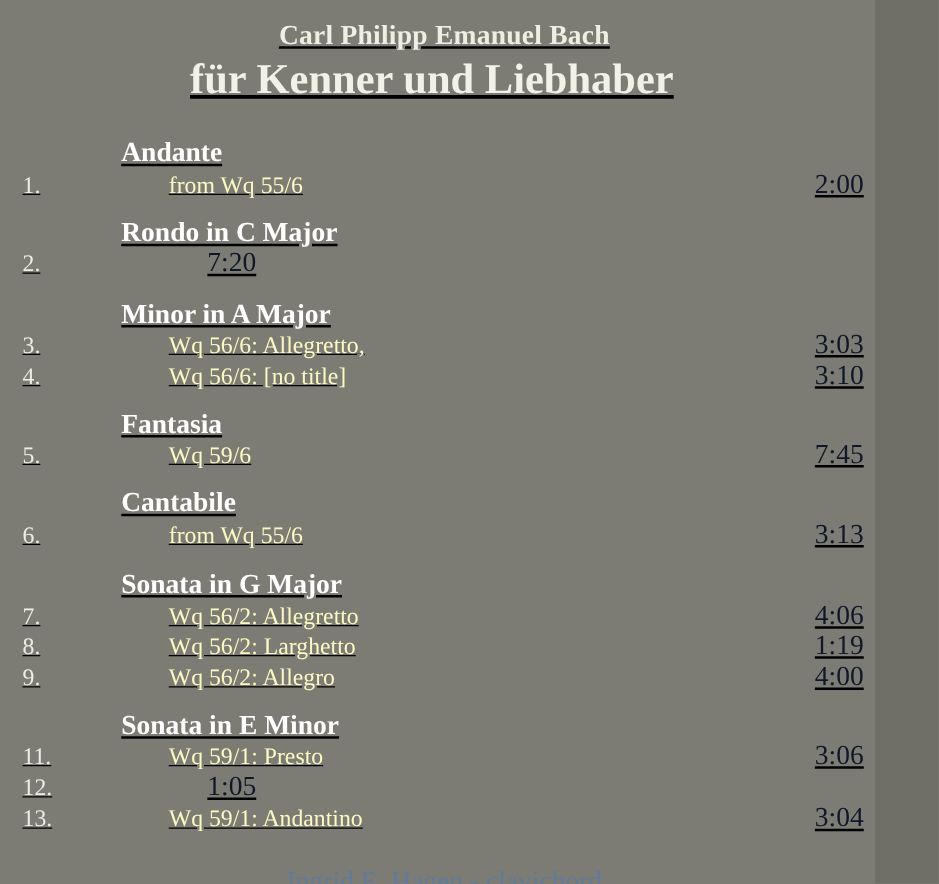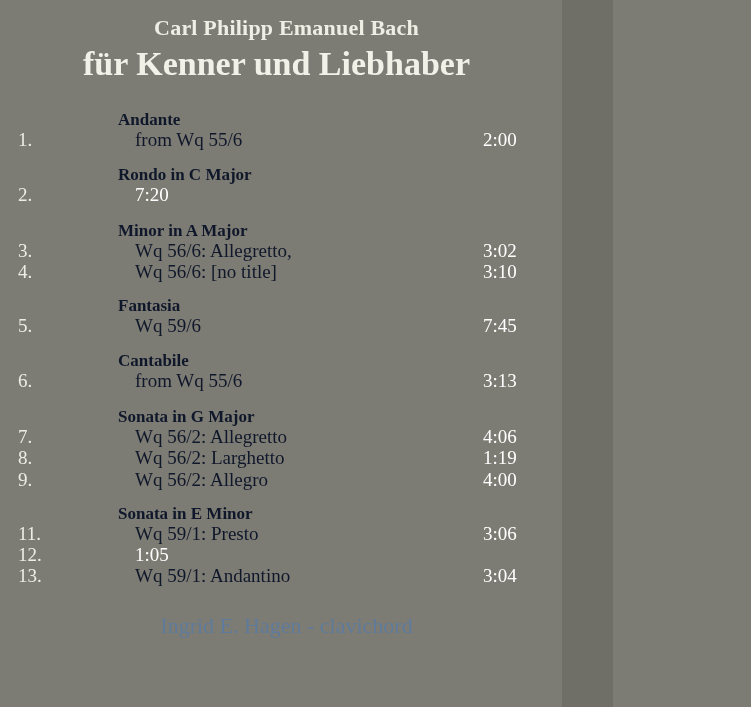--- a/index.html
+++ b/index.html
@@ -8,24 +8,25 @@
   }
   body {
     width: 751px;
     height: 707px;
     background: #7d7c74;
     font-family: "Liberation Serif", serif;
     overflow: hidden;
   }
   #album {
     position: relative;
-    width: 613px;
+    width: 751px;
     height: 707px;
     background: #7d7c74;
     box-sizing: border-box;
+    text-decoration: underline;
   }
   
   .edge-strip {
     position: absolute;
     top: 0;
     right: 0;
     width: 51px;
     height: 707px;
     background: #6f6e67;
   }
@@ -60,50 +61,50 @@
     margin-top: 26px;
     padding-left: 18px;
     padding-right: 60px;
   }
   .group {
     position: relative;
     margin-bottom: 12px;
   }
   .group-title {
     font-weight: bold;
-    font-size: 17px;
-    color: #0f172a;
-    margin-left: 100px;
+    font-size: 22px;
+    color: #ffffff;
+    margin-left: 79px;
     line-height: 1.12;
   }
   .rows {
     margin-top: 0px;
   }
   .row {
     display: flex;
     align-items: baseline;
     line-height: 1.12;
   }
   .num {
     width: 117px;
     flex: 0 0 117px;
     font-size: 19px;
     color: #eeede3;
   }
   .sub {
     flex: 1 1 auto;
     font-size: 19px;
-    color: #0f172a;
+    color: #fef9c3;
     white-space: nowrap;
   }
   .time {
     flex: 0 0 70px;
-    text-align: left;
-    font-size: 19px;
-    color: #ffffff;
+    text-align: right;
+    font-size: 22px;
+    color: #0f172a;
   }
   
   .group.g1 { margin-bottom: 14px; }
   .group.g2 { margin-bottom: 16px; }
   .group.g3 { margin-bottom: 14px; }
   .group.g4 { margin-bottom: 14px; }
   .group.g5 { margin-bottom: 16px; }
   .group.g6 { margin-bottom: 14px; }
   .group.g7 { margin-bottom: 16px; }
   .group.g8 { margin-bottom: 10px; }
@@ -152,21 +153,21 @@
           </div>
         </div>
       </div>
 
       <div class="group g3">
         <div class="group-title">Minor in A Major</div>
         <div class="rows">
           <div class="row">
             <span class="num">3.</span>
             <span class="sub">Wq 56/6: Allegretto,</span>
-            <span class="time">3:02</span>
+            <span class="time">3:03</span>
           </div>
           <div class="row">
             <span class="num">4.</span>
             <span class="sub">Wq 56/6: [no title]</span>
             <span class="time">3:10</span>
           </div>
         </div>
       </div>
 
       <div class="group g4">

